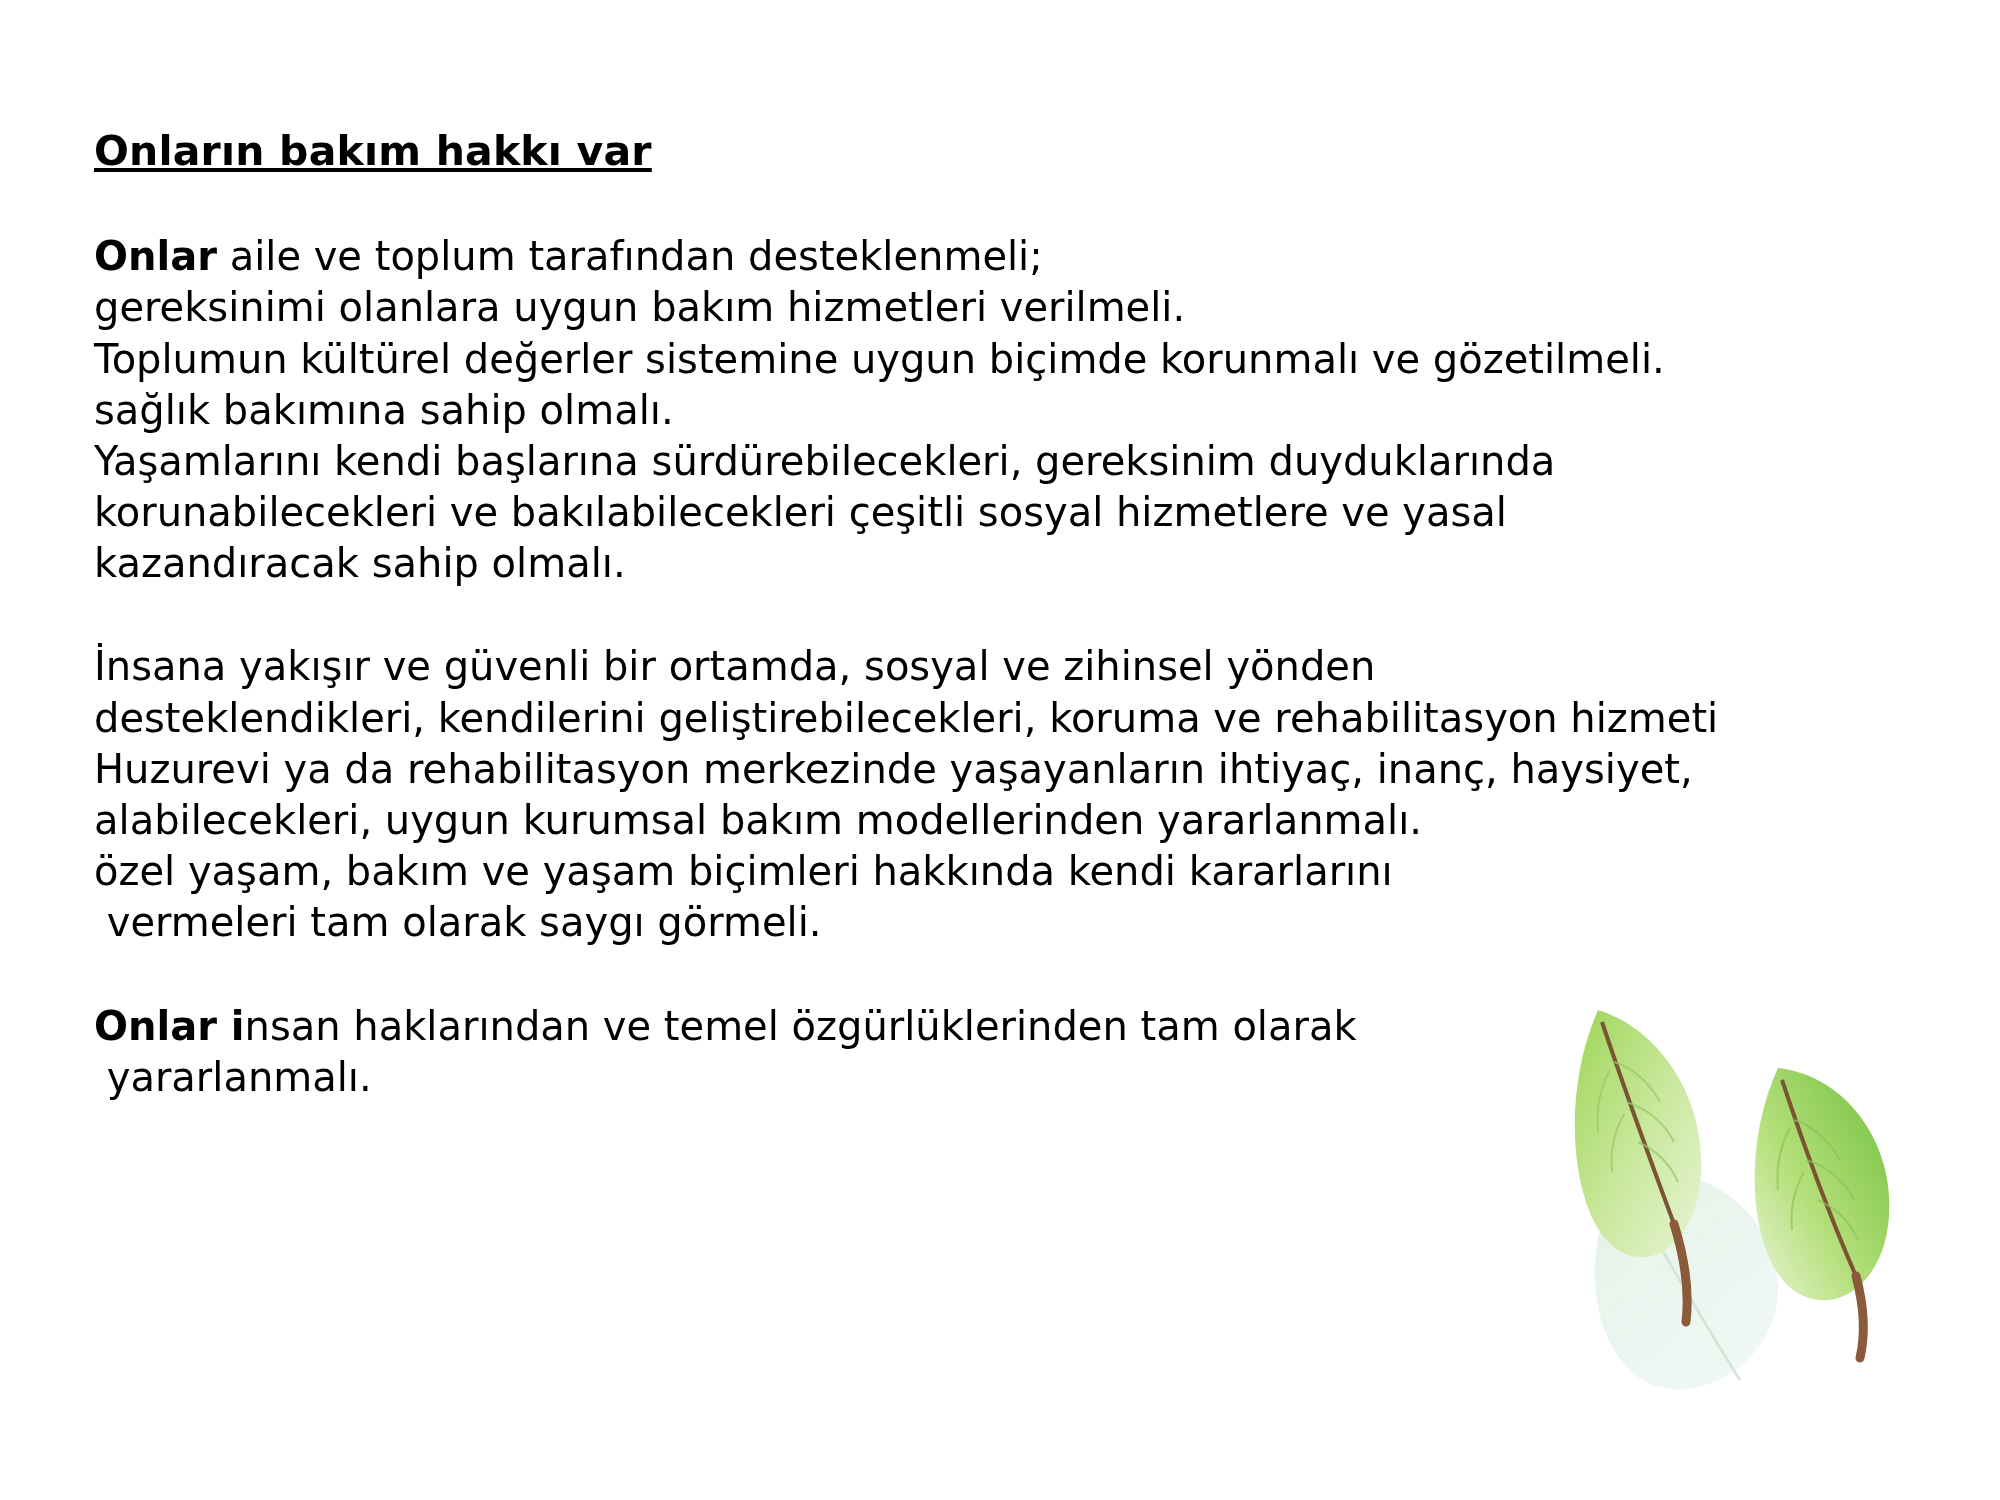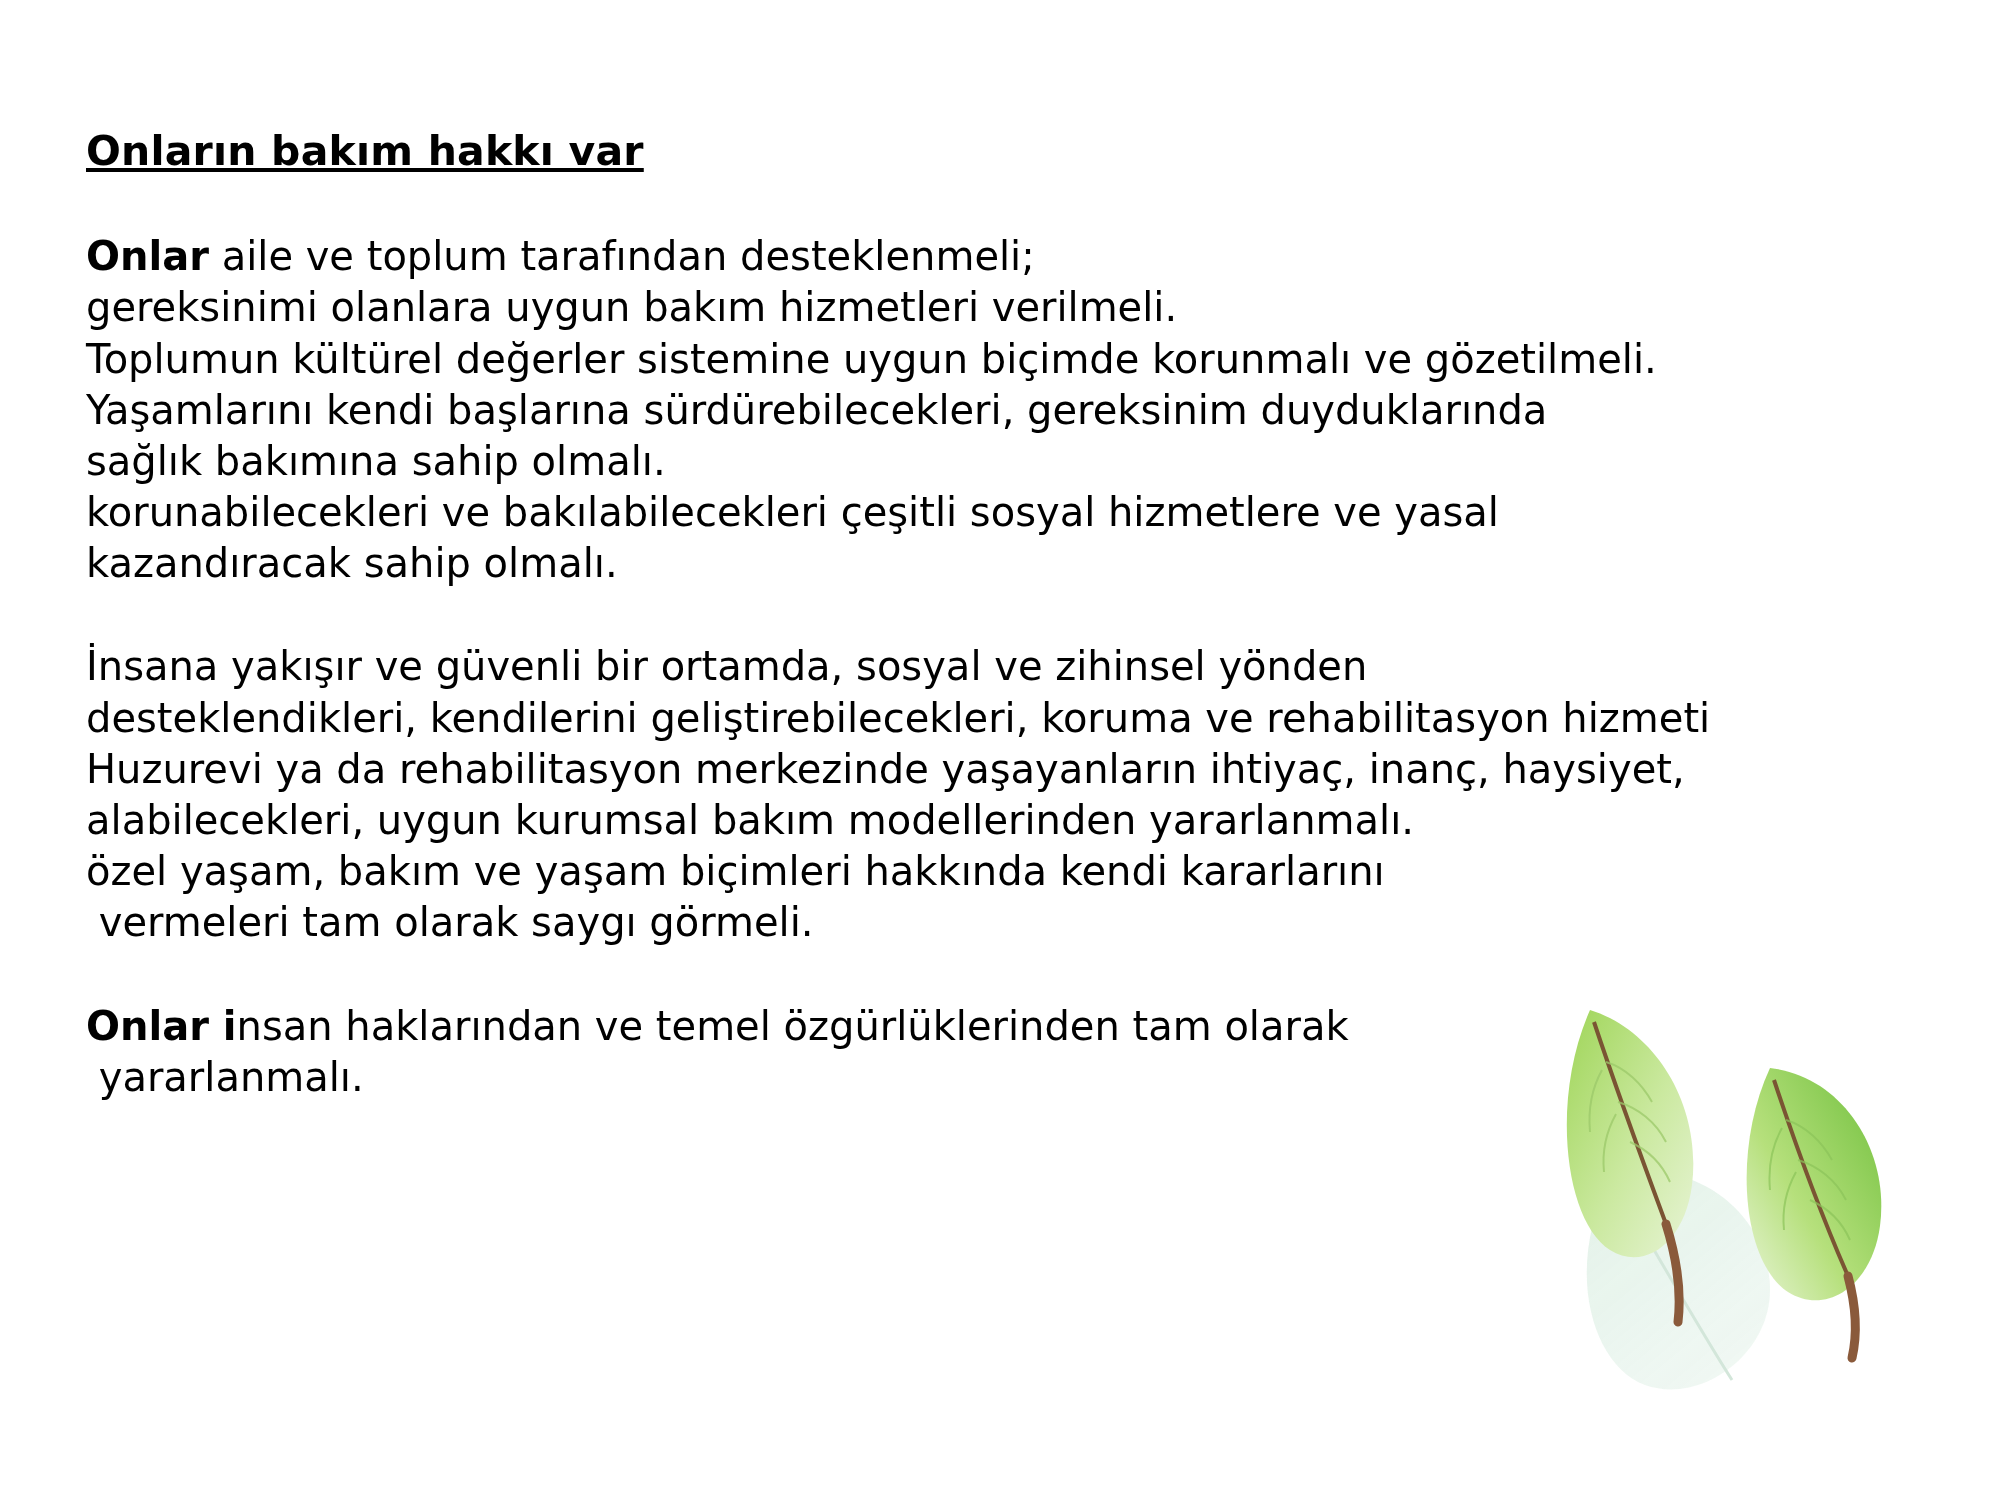--- a/index.html
+++ b/index.html
@@ -12,20 +12,21 @@
     height: 1500px;
     overflow: hidden;
     font-family: "DejaVu Sans", "Liberation Sans", sans-serif;
     color: #000000;
     position: relative;
   }
   .slide {
     position: absolute;
     inset: 0;
     background: #ffffff;
+    margin-left: 8px;
   }
   .content {
     position: absolute;
     left: 86px;
     top: 128px;
     width: 1790px;
   }
   .title {
     font-size: 41px;
     font-weight: bold;
@@ -62,22 +63,22 @@
   <div class="content">
 
     <h1 class="title">Onların bakım hakkı var</h1>
 
     <div class="gap-lg"></div>
 
     <p class="para">
       <span class="ln"><b>Onlar</b><span> aile ve toplum tarafından desteklenmeli;</span></span>
       <span class="ln">gereksinimi olanlara uygun bakım hizmetleri verilmeli.</span>
       <span class="ln">Toplumun kültürel değerler sistemine uygun biçimde korunmalı ve gözetilmeli.</span>
+      <span class="ln">sağlık bakımına sahip olmalı.</span>
       <span class="ln">Yaşamlarını kendi başlarına sürdürebilecekleri, gereksinim duyduklarında</span>
-      <span class="ln">sağlık bakımına sahip olmalı.</span>
       <span class="ln">korunabilecekleri ve bakılabilecekleri çeşitli sosyal hizmetlere ve yasal</span>
       <span class="ln">kazandıracak sahip olmalı.</span>
     </p>
 
     <div class="gap-md"></div>
 
     <p class="para">
       <span class="ln">İnsana yakışır ve güvenli bir ortamda, sosyal ve zihinsel yönden</span>
       <span class="ln">desteklendikleri, kendilerini geliştirebilecekleri, koruma ve rehabilitasyon hizmeti</span>
       <span class="ln">Huzurevi ya da rehabilitasyon merkezinde yaşayanların ihtiyaç, inanç, haysiyet,</span>

